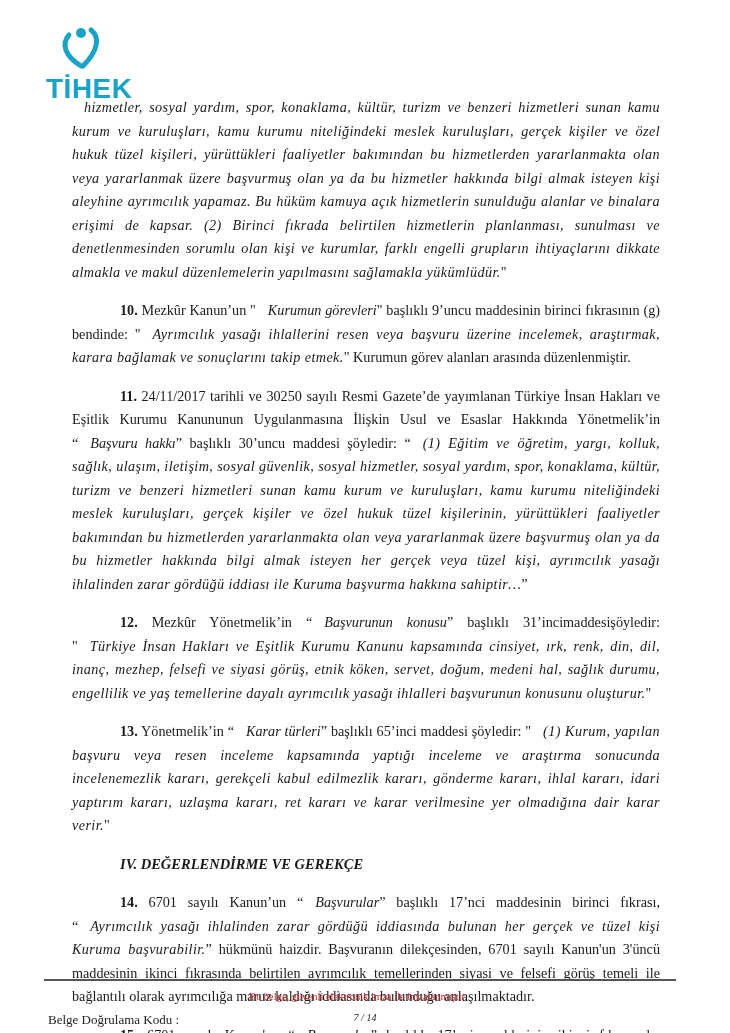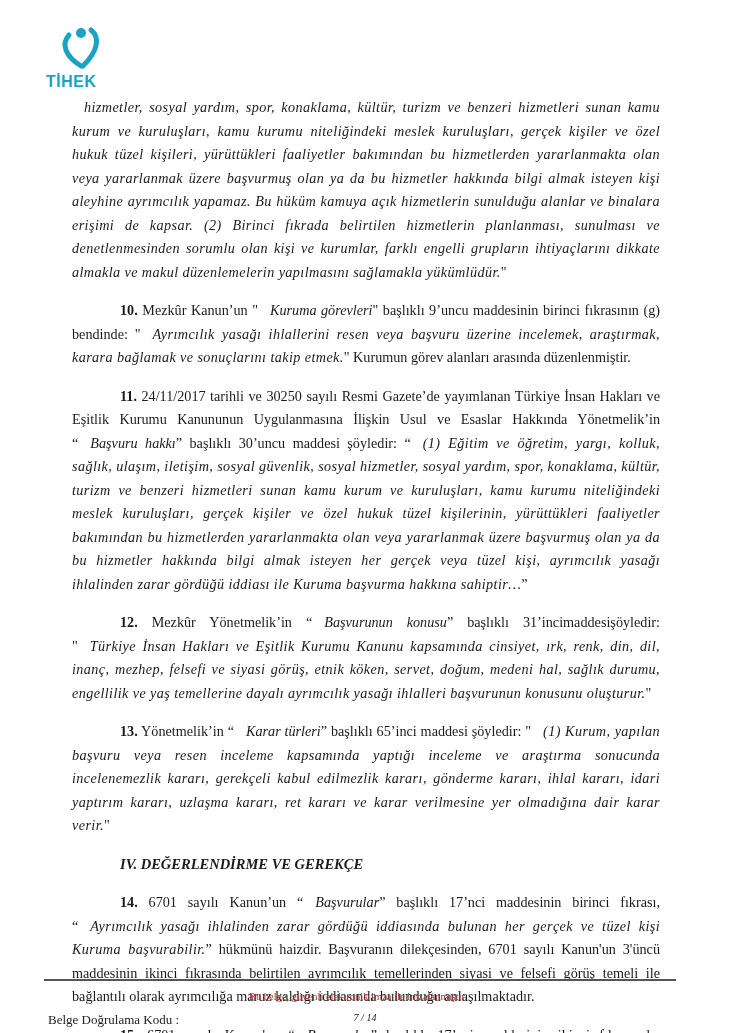--- a/index.html
+++ b/index.html
@@ -1,20 +1,20 @@
 <!DOCTYPE html>
 <html><head>
 <meta charset="utf-8">
 <style>
   html, body { margin: 0; padding: 0; background: #ffffff; }
   body { width: 730px; height: 1033px; position: relative; overflow: hidden;
          font-family: "Liberation Serif", "DejaVu Serif", serif; color: #1a1a1a; }
   .logo { position: absolute; left: 45px; top: 22px; width: 80px; height: 80px; }
   .logo-text { position: absolute; left: 46px; top: 73px; font-family: "Liberation Sans", "DejaVu Sans", sans-serif;
-               font-weight: bold; font-size: 16px; color: #1ba3c6; letter-spacing: 0.5px; }
+               font-weight: bold; font-size: 28px; color: #1ba3c6; letter-spacing: 0.5px; }
   .content { position: absolute; left: 72px; top: 96px; width: 588px; font-size: 14.2px; line-height: 23.5px; text-align: justify; }
   .para { margin: 0; text-indent: 0; }
   .para.indent { text-indent: 48px; }
   .gap { height: 15px; }
   i { font-style: italic; margin-left: 12px; }
   i.sp { letter-spacing: 0.4px; }
   b { font-weight: bold; }
   .heading { font-weight: bold; font-size: 14.5px; text-indent: 48px; margin: 0; font-style: italic; }
   .rule { position: absolute; left: 44px; top: 979px; width: 632px; height: 2px; background: #555; }
   .footer-sign { position: absolute; left: 0; width: 716px; top: 991px; text-align: center;
@@ -31,21 +31,21 @@
     <path d="M12 13 C4 22, 8 34, 24 44" stroke="#1ba3c6" stroke-width="5" fill="none" stroke-linecap="round"></path>
     <path d="M34 8 C44 16, 40 30, 26 44" stroke="#1ba3c6" stroke-width="5" fill="none" stroke-linecap="round"></path>
   </svg>
 </div>
 <div class="logo-text">TİHEK</div>
 
 <div class="content">
   <p class="para"><i class="sp">hizmetler, sosyal yardım, spor, konaklama, kültür, turizm ve benzeri hizmetleri sunan kamu kurum ve kuruluşları, kamu kurumu niteliğindeki meslek kuruluşları, gerçek kişiler ve özel hukuk tüzel kişileri, yürüttükleri faaliyetler bakımından bu hizmetlerden yararlanmakta olan veya yararlanmak üzere başvurmuş olan ya da bu hizmetler hakkında bilgi almak isteyen kişi aleyhine ayrımcılık yapamaz. Bu hüküm kamuya açık hizmetlerin sunulduğu alanlar ve binalara erişimi de kapsar.  (2) Birinci fıkrada belirtilen hizmetlerin planlanması, sunulması ve denetlenmesinden sorumlu olan kişi ve kurumlar, farklı engelli grupların ihtiyaçlarını dikkate almakla ve makul düzenlemelerin yapılmasını sağlamakla yükümlüdür.</i><span>"</span></p>
 
   <div class="gap"></div>
-  <p class="para indent"><b>10.</b><span> Mezkûr Kanun’un "</span><i>Kuruma görevleri</i><span>"  başlıklı 9’uncu maddesinin birinci fıkrasının (g) bendinde: "</span><i class="sp">Ayrımcılık yasağı ihlallerini resen veya başvuru üzerine incelemek, araştırmak, karara bağlamak ve sonuçlarını takip etmek.</i><span>" Kurumun görev alanları arasında düzenlenmiştir.</span></p>
+  <p class="para indent"><b>10.</b><span> Mezkûr Kanun’un "</span><i>Kurumun görevleri</i><span>"  başlıklı 9’uncu maddesinin birinci fıkrasının (g) bendinde: "</span><i class="sp">Ayrımcılık yasağı ihlallerini resen veya başvuru üzerine incelemek, araştırmak, karara bağlamak ve sonuçlarını takip etmek.</i><span>" Kurumun görev alanları arasında düzenlenmiştir.</span></p>
 
   <div class="gap"></div>
   <p class="para indent"><b>11.</b><span> 24/11/2017 tarihli ve 30250 sayılı Resmi Gazete’de yayımlanan Türkiye İnsan Hakları ve Eşitlik Kurumu Kanununun Uygulanmasına İlişkin Usul ve Esaslar Hakkında Yönetmelik’in “</span><i>Başvuru hakkı</i><span>” başlıklı 30’uncu maddesi şöyledir: “</span><i class="sp">(1) Eğitim ve öğretim, yargı, kolluk, sağlık, ulaşım, iletişim, sosyal güvenlik, sosyal hizmetler, sosyal yardım, spor, konaklama, kültür, turizm ve benzeri hizmetleri sunan kamu kurum ve kuruluşları, kamu kurumu niteliğindeki meslek kuruluşları, gerçek kişiler ve özel hukuk tüzel kişilerinin, yürüttükleri faaliyetler bakımından bu hizmetlerden yararlanmakta olan veya yararlanmak üzere başvurmuş olan ya da bu hizmetler hakkında bilgi almak isteyen her gerçek veya tüzel kişi, ayrımcılık yasağı ihlalinden zarar gördüğü iddiası ile Kuruma başvurma hakkına sahiptir…</i><span>”</span></p>
 
   <div class="gap"></div>
   <p class="para indent"><b>12.</b><span> Mezkûr Yönetmelik’in “</span><i>Başvurunun konusu</i><span>” başlıklı 31’incimaddesişöyledir: "</span><i class="sp">Türkiye İnsan Hakları ve Eşitlik Kurumu Kanunu kapsamında cinsiyet, ırk, renk, din, dil, inanç, mezhep, felsefi ve siyasi görüş, etnik köken, servet, doğum, medeni hal, sağlık durumu, engellilik ve yaş temellerine dayalı ayrımcılık yasağı ihlalleri başvurunun konusunu oluşturur.</i><span>"</span></p>
 
   <div class="gap"></div>
   <p class="para indent"><b>13.</b><span> Yönetmelik’in “</span><i>Karar türleri</i><span>” başlıklı 65’inci maddesi şöyledir: "</span><i class="sp">(1) Kurum, yapılan başvuru veya resen inceleme kapsamında yaptığı inceleme ve araştırma sonucunda incelenemezlik kararı, gerekçeli kabul edilmezlik kararı, gönderme kararı, ihlal kararı, idari yaptırım kararı, uzlaşma kararı, ret kararı ve karar verilmesine yer olmadığına dair karar verir.</i><span>"</span></p>
 

